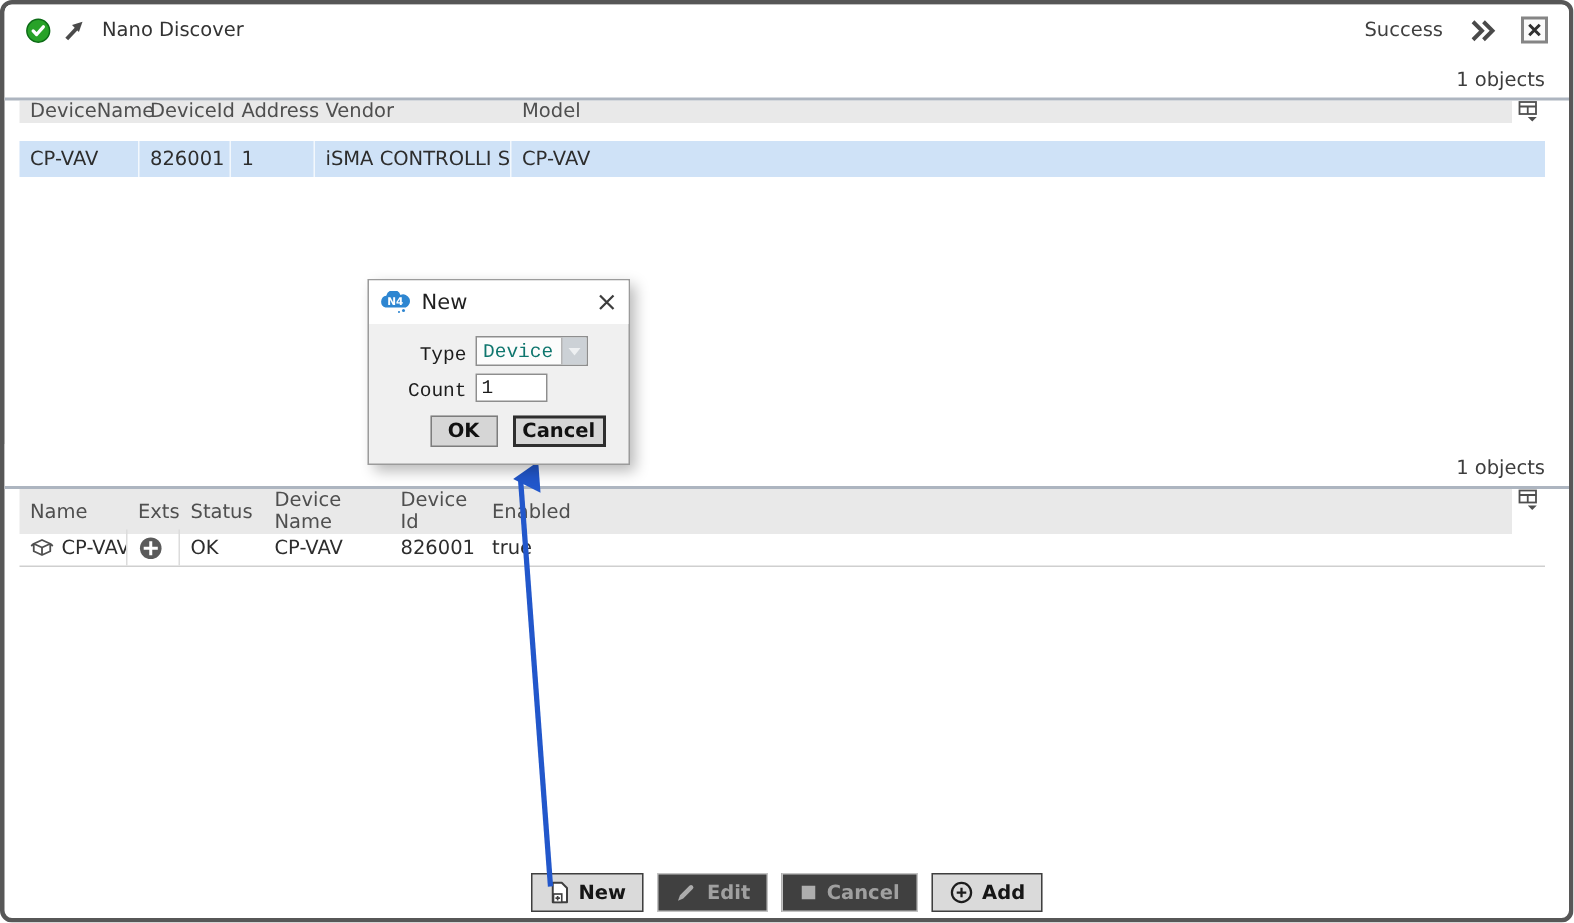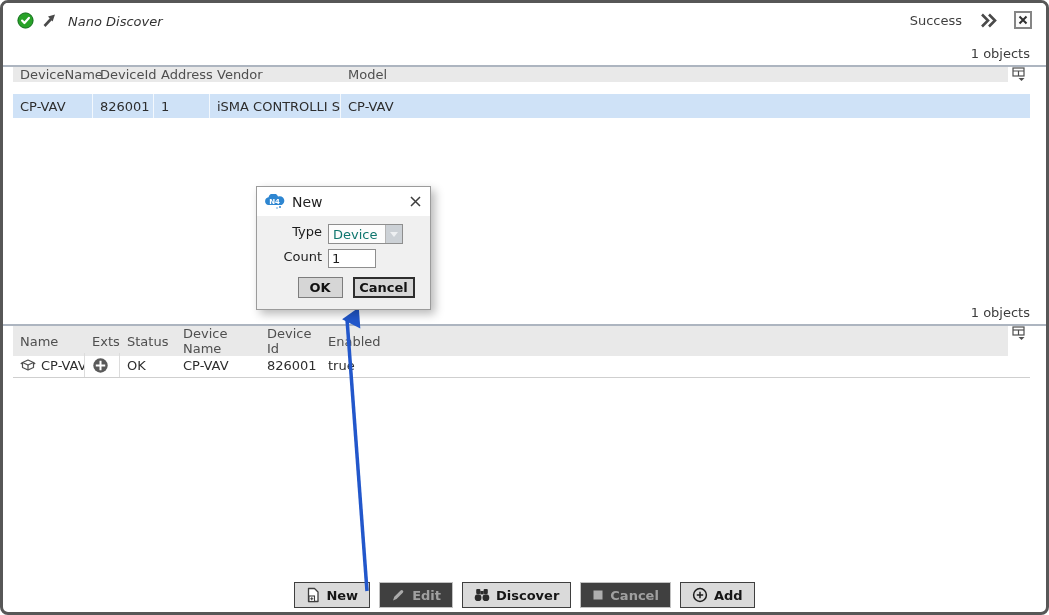--- a/index.html
+++ b/index.html
@@ -12,21 +12,21 @@
     position:relative; width:1049px; height:615px;
     background:#fff; border:3px solid #575757; border-radius:8px;
     overflow:hidden;
   }
 
   
   .titlebar {
     height:34px; display:flex; align-items:center; padding:0 14px;
     background:#fff;
   }
-  .titlebar .left { display:flex; align-items:flex-end; gap:7px;font-style:italic; }
+  .titlebar .left { display:flex; align-items:center; gap:7px; }
   .titlebar .title { font-size:13px; color:#333; margin-left:3px; }
   .titlebar .right { margin-left:auto; display:flex; align-items:center; gap:15px; }
   .titlebar .status { font-size:13px; color:#3f3f3f; }
   .closebox {
     width:18px; height:18px; border:2px solid #858585; background:#fbfbfb;
     display:flex; align-items:center; justify-content:center; cursor:pointer;
   }
 
   
   .tabrow { position:relative; height:30px; display:flex; align-items:flex-end; background:#fff; }
@@ -81,31 +81,31 @@
     height:26px; display:flex; align-items:center; gap:6px; padding:0 11px;
     background:#dadada; border:1px solid #3f3f3f; font-size:13px; font-weight:bold;
     color:#161616; cursor:pointer; font-family:inherit;
   }
   .tbtn.disabled {
     border:1px solid #c2c2c2; color:#a0a0a0; background:#404040; cursor:default;
   }
 
   
   .dialog {
-    position:absolute; left:253px; top:183px; width:175px; height:124px;
+    position:absolute; left:242px; top:183px; width:175px; height:124px;
     background:#f0f0f0; border:1px solid #9b9b9b;
     box-shadow:4px 4px 9px rgba(0,0,0,.28); z-index:50;
   }
   .dlg-titlebar {
     height:29px; background:#fff; display:flex; align-items:center; padding:0 8px;
   }
   .dlg-title { font-size:14px; color:#1f1f1f; margin-left:7px; }
   .dlg-close { margin-left:auto; cursor:pointer; display:flex; }
   .dlg-body { padding:8px 0 0 25px; }
-  .dlg-row { display:flex; align-items:flex-start; margin-bottom:5px; }
+  .dlg-row { display:flex; align-items:flex-end; margin-bottom:5px;font-family:Liberation Mono, monospace; }
   .dlg-label { width:40px; text-align:right; font-size:13px; color:#1c1c1c; margin-right:6px; }
   .dropdown {
     width:75px; height:20px; background:#fcfcfc; border:1px solid #8e8e8e;
     display:flex; align-items:center; font-size:13px; color:#0f766e;
   }
   .dropdown .dd-text { flex:1; padding-left:4px; }
   .dd-btn {
     width:17px; height:100%; background:#ccd1d6; display:flex; align-items:center;
     justify-content:center; border-left:1px solid #b5b5b5;
   }
@@ -256,32 +256,20 @@
       <span>New</span>
     </button>
     <button class="tbtn disabled">
       <span class="icon">
         <svg width="15" height="14" viewBox="0 0 15 14">
             <path d="M2 12.5 L3.3 8.8 L9.6 2.5 a1.55 1.55 0 0 1 2.2 2.2 L5.5 11 Z" fill="#ababab"></path>
           </svg>
       </span>
       <span>Edit</span>
     </button>
-    <button class="tbtn">
-      <span class="icon">
-        <svg width="16" height="14" viewBox="0 0 16 14">
-            <rect x="2.2" y="1" width="4.2" height="5" rx="1" fill="#2b2b2b"></rect>
-            <rect x="9.6" y="1" width="4.2" height="5" rx="1" fill="#2b2b2b"></rect>
-            <rect x="6.3" y="3" width="3.4" height="3.4" fill="#2b2b2b"></rect>
-            <circle cx="4.1" cy="9.7" r="3.4" fill="#2b2b2b"></circle>
-            <circle cx="11.9" cy="9.7" r="3.4" fill="#2b2b2b"></circle>
-          </svg>
-      </span>
-      <span>Discover</span>
-    </button>
     <button class="tbtn disabled">
       <span class="icon">
         <svg width="12" height="12" viewBox="0 0 12 12">
             <rect x="1.5" y="1.5" width="9" height="9" fill="#aeaeae"></rect>
           </svg>
       </span>
       <span>Cancel</span>
     </button>
     <button class="tbtn">
       <span class="icon">

